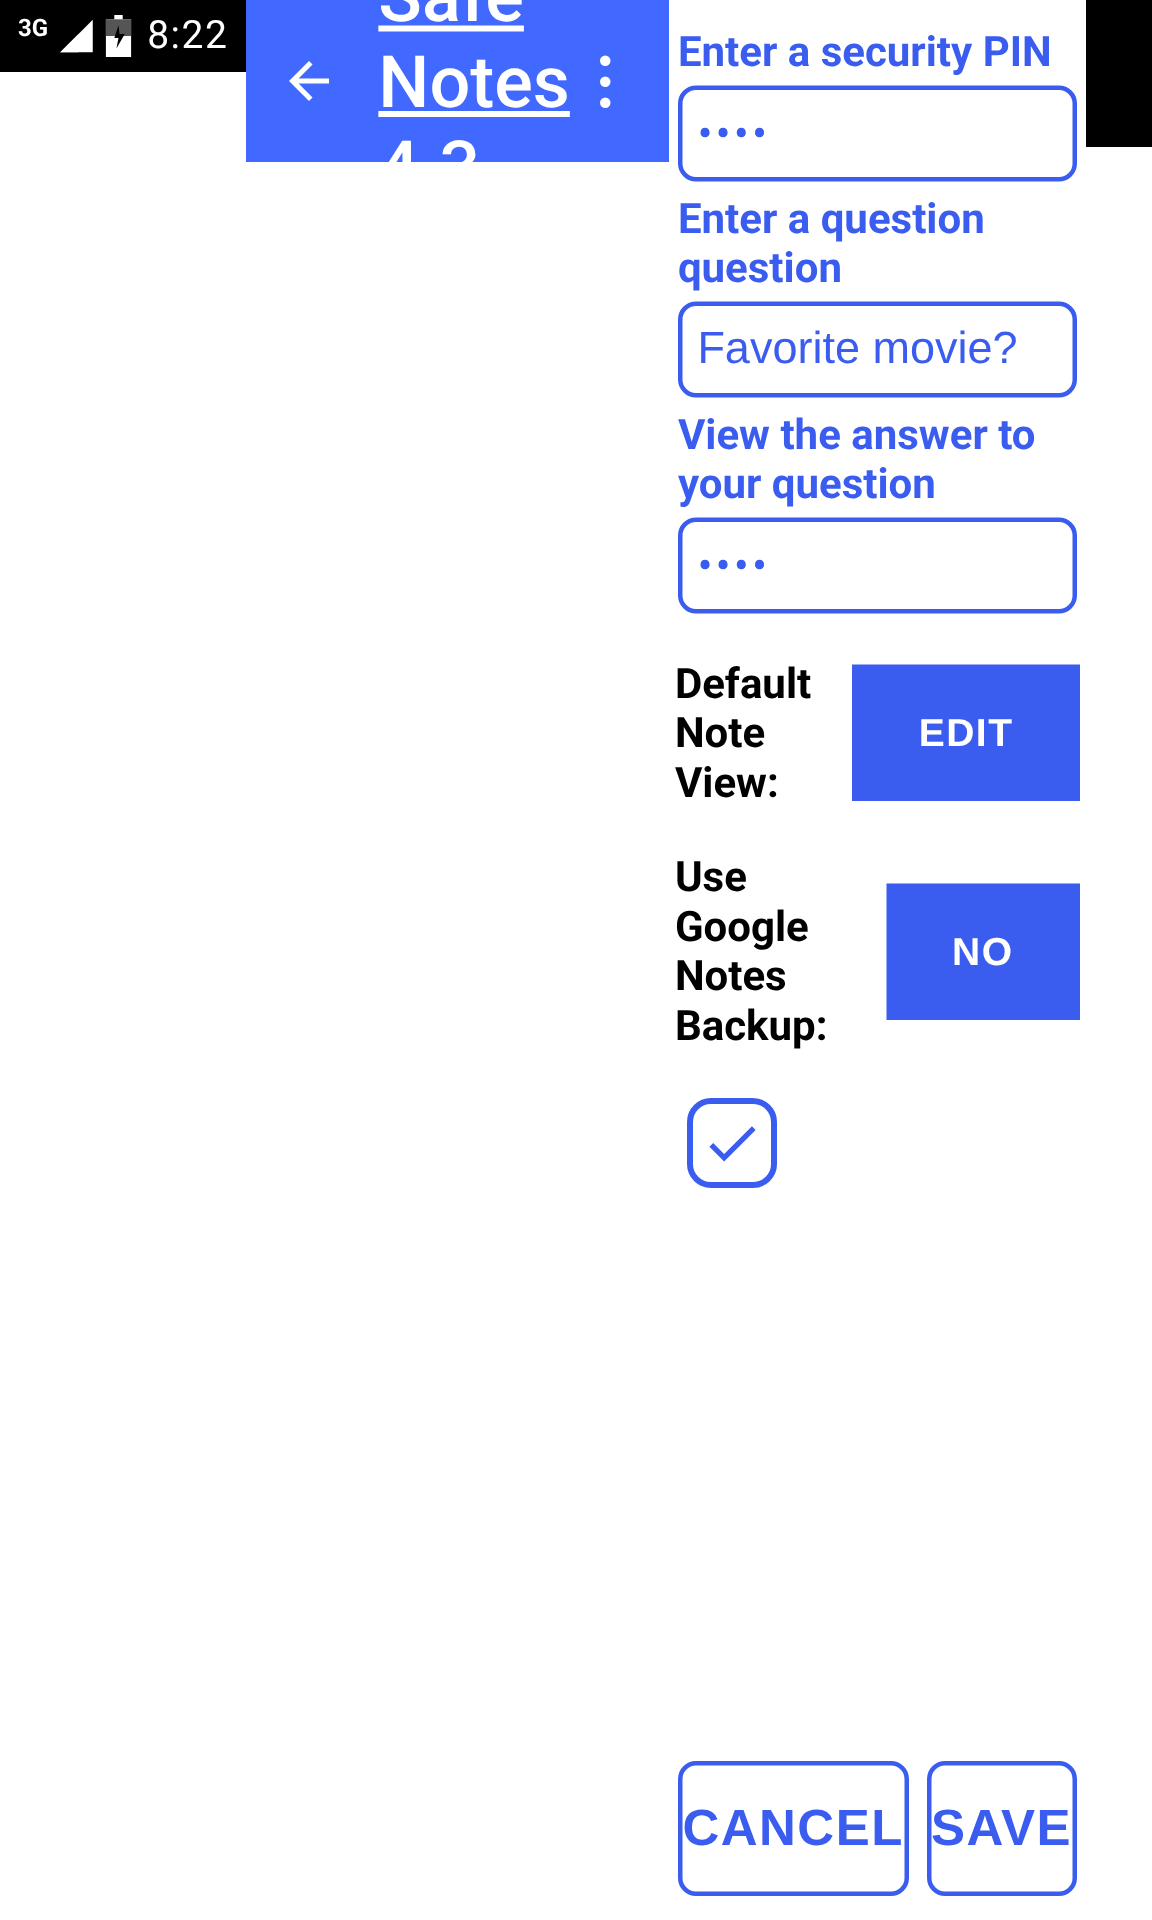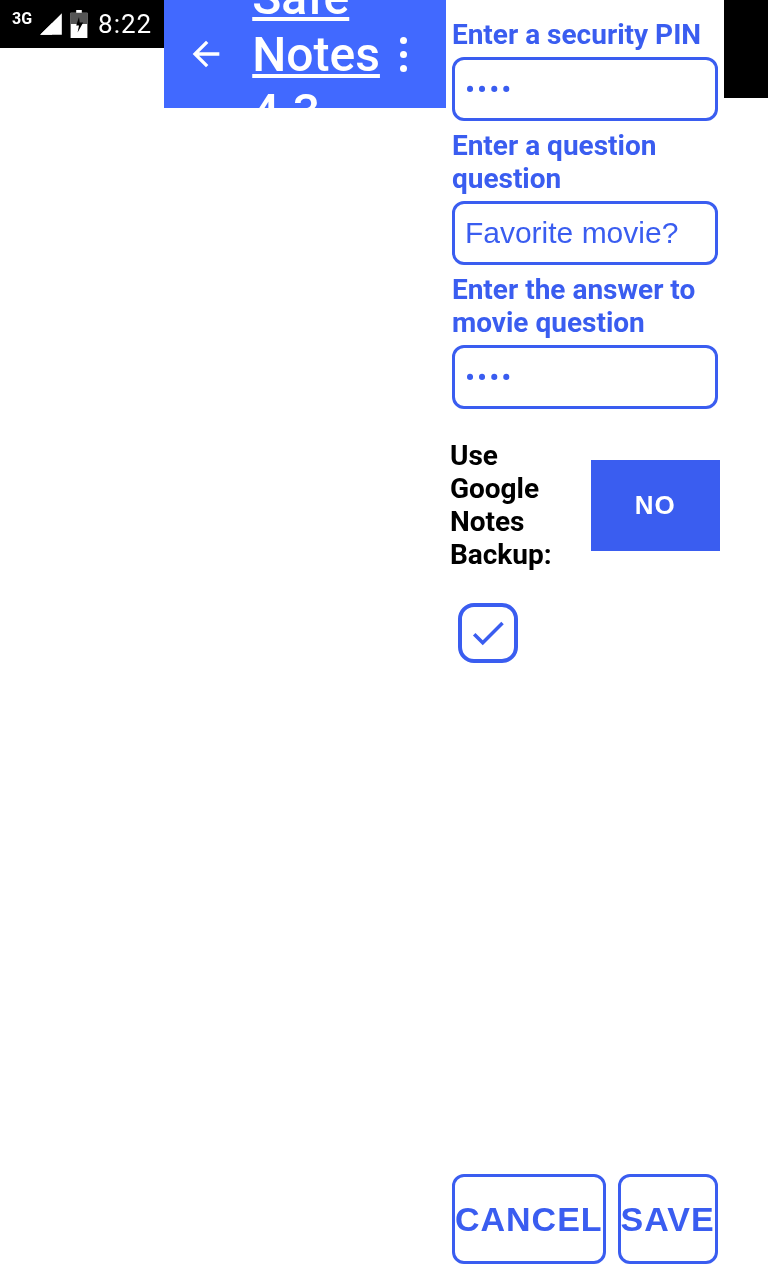--- a/index.html
+++ b/index.html
@@ -90,26 +90,30 @@
 
   <div class="content">
     <div class="field-label">Enter a security PIN</div>
     <div class="field-input">
         <span class="dots-value">••••</span>
       </div>
 
     <div class="field-label">Enter a question question</div>
     <input class="field-input" value="Favorite movie?" style="">
 
-    <div class="field-label">Enter the answer to movie question</div>
+    <div class="field-label">View the answer to your question</div>
     <div class="field-input">
         <span class="dots-value">••••</span>
       </div>
 
 
+    <div class="option-row">
+      <span class="option-label">Default Note View:</span>
+      <button class="option-btn">EDIT</button>
+    </div>
 
     <div class="option-row">
       <span class="option-label">Use Google Notes Backup:</span>
       <button class="option-btn">NO</button>
     </div>
 
     <div class="check-row modern-row">
       <div class="checkbox">
         <svg class="checkmark" width="42" height="42" viewBox="0 0 24 24">
             <path fill="#3a5df0" d="M9 16.17 4.83 12l-1.42 1.41L9 19 21 7l-1.41-1.41z"></path>

